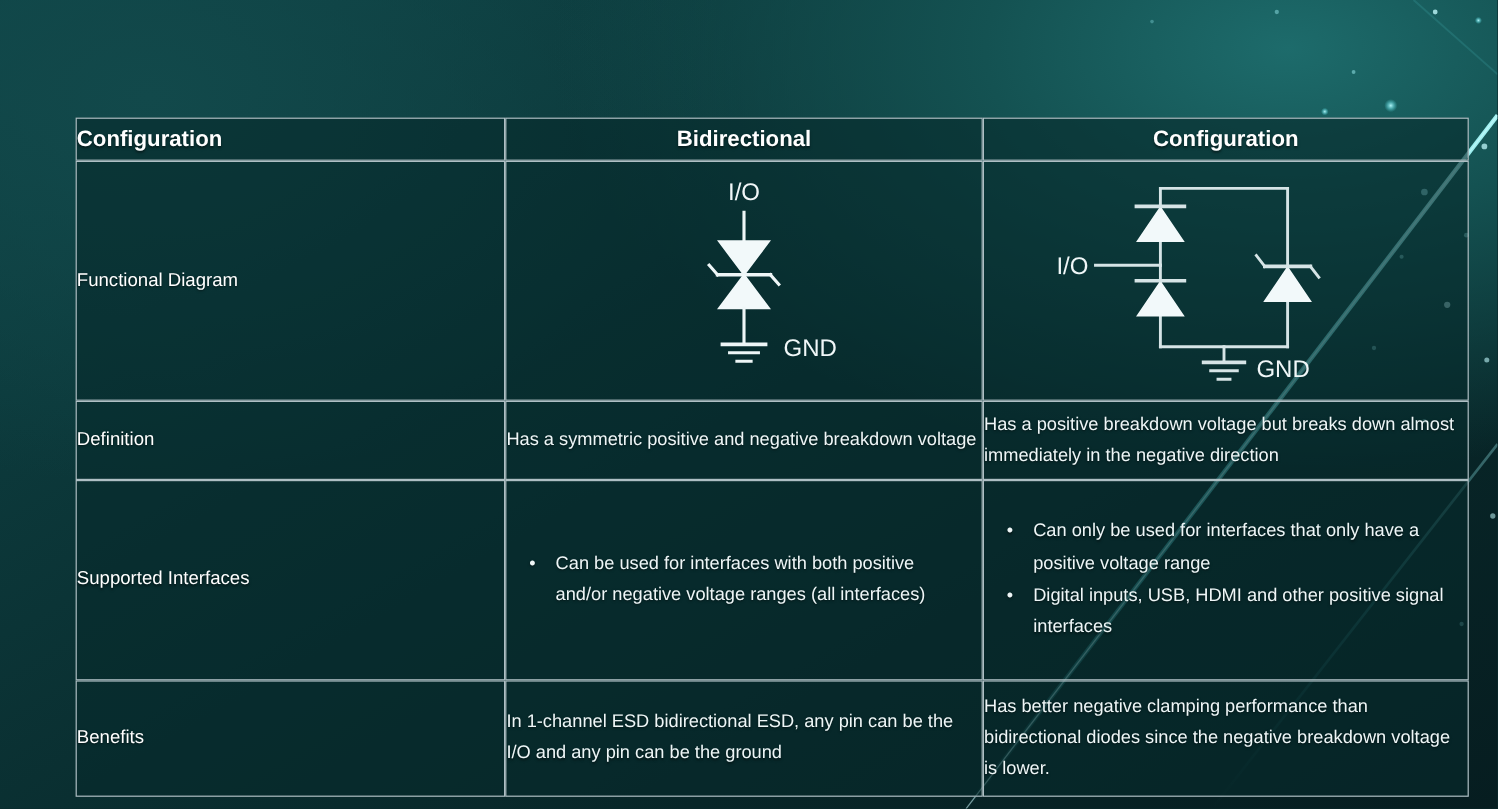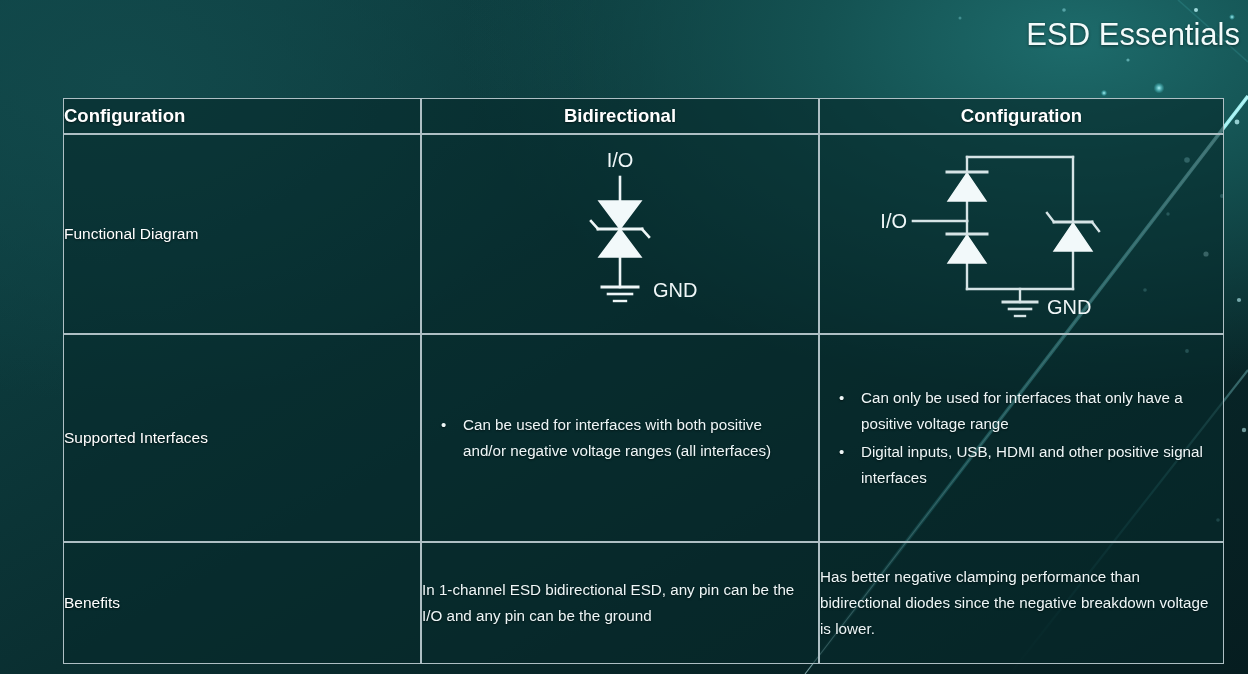--- a/index.html
+++ b/index.html
@@ -174,21 +174,20 @@
     <circle cx="1187" cy="351" r="1.9" fill="#9df0f4" opacity="0.5"></circle>
     <circle cx="1128" cy="60" r="1.6" fill="#9df0f4" opacity="0.5"></circle>
     <circle cx="1064" cy="10" r="1.8" fill="#9df0f4" opacity="0.45"></circle>
     <circle cx="960" cy="18" r="1.5" fill="#8fe9ed" opacity="0.35"></circle>
     <circle cx="1244" cy="430" r="2.2" fill="#bff7fa" opacity="0.55"></circle>
     <circle cx="1218" cy="520" r="1.8" fill="#9df0f4" opacity="0.4"></circle>
   </svg>
 </div>
 
 <div id="title-bar">
-  <div id="series-label">ESD Essentials</div>
 </div>
 
 <table id="comparison-table">
   <colgroup>
     <col class="col-config">
     <col class="col-bidi">
     <col class="col-uni">
   </colgroup>
   <thead>
     <tr>
@@ -260,20 +259,25 @@
               <line x1="132" y1="170" x2="154" y2="170" stroke-width="2.6"></line>
               <line x1="138" y1="177" x2="148" y2="177" stroke-width="2.4"></line>
             </g>
             <text x="30" y="89" text-anchor="end" font-size="20">I/O</text>
             <text x="170" y="175" text-anchor="start" font-size="20">GND</text>
           </svg>
         </div>
       </td>
     </tr>
 
+    <tr>
+      <td class="row-label">Definition</td>
+      <td class="cell-text">Has a symmetric positive and negative breakdown voltage</td>
+      <td class="cell-text">Has a positive breakdown voltage but breaks down almost immediately in the negative direction</td>
+    </tr>
 
     <tr>
       <td class="row-label">Supported Interfaces</td>
       <td class="cell-text">
         <ul class="bullets">
           <li>Can be used for interfaces with both positive and/or negative voltage ranges (all interfaces)</li>
         </ul>
       </td>
       <td class="cell-text">
         <ul class="bullets">

